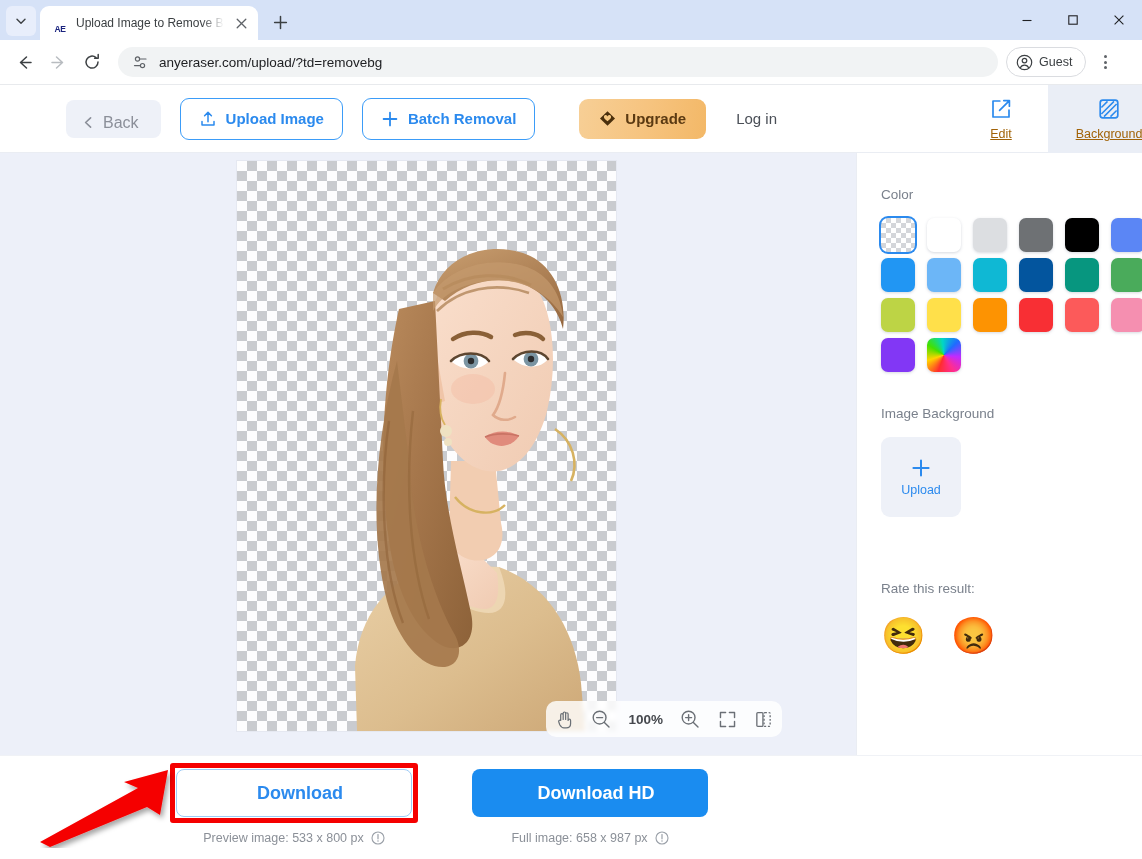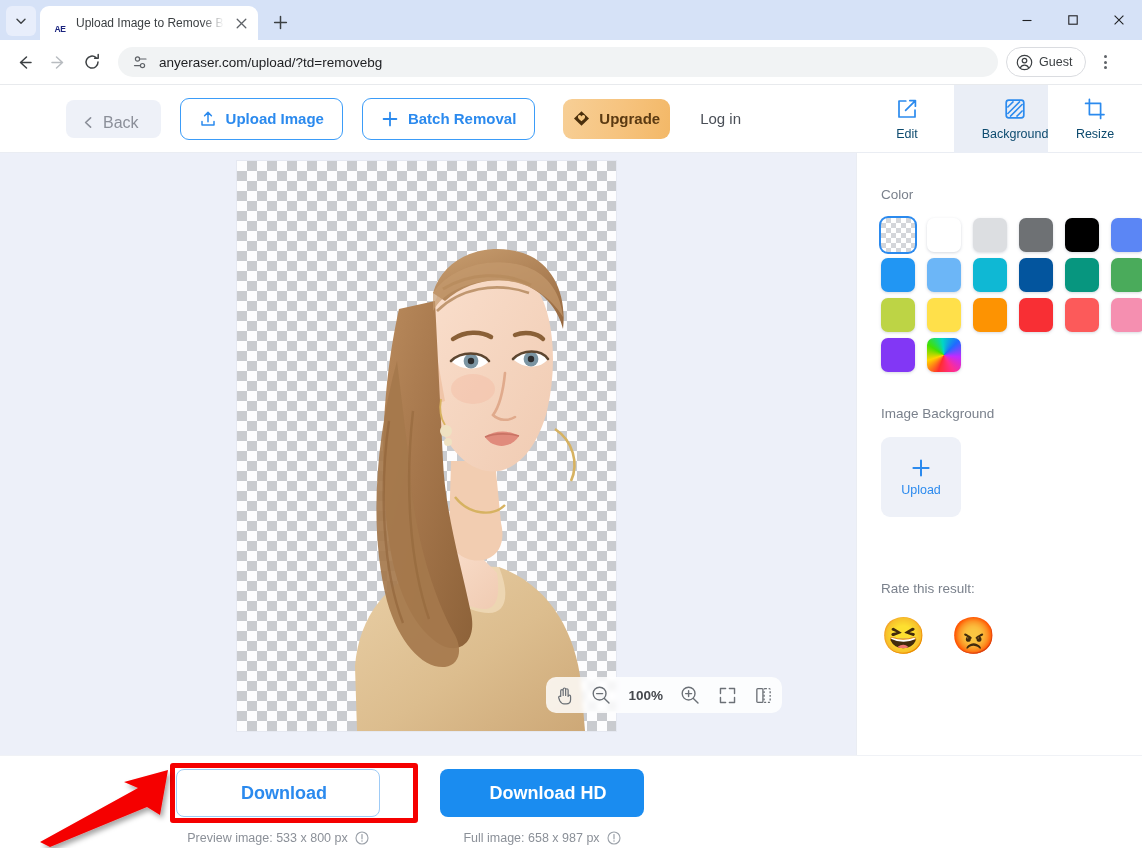--- a/index.html
+++ b/index.html
@@ -119,39 +119,39 @@
     color: #8b8f99; font-size: 16px; flex: 0 0 auto;
   }
   .outline-btn {
     height: 42px; padding: 0 18px; margin-left: 19px;
     border: 1px solid #3b9cf8; border-radius: 9px;
     background: #fff; color: #2b8aee;
     display: flex; align-items: center; gap: 9px;
     font-size: 15px; font-weight: bold; flex: 0 0 auto;
   }
   .upgrade-btn {
-    height: 40px; padding: 0 10px; margin-left: 28px;
+    height: 40px; padding: 0 20px; margin-left: 44px;
     border-radius: 9px;
     background: linear-gradient(100deg,#f7cf96 0%,#f6c37e 55%,#f3b867 100%);
     color: #5b3a12; font-size: 15px; font-weight: bold;
     display: flex; align-items: center; gap: 9px; flex: 0 0 auto;
   }
   .login-link {
     margin-left: 30px; font-size: 15px; color: #4a4f57; flex: 0 0 auto;
   }
   .mode-tabs {
     position: absolute; right: 0; top: 0; height: 68px;
     display: flex; align-items: stretch;
   }
   .mode-tab {
     width: 94px; display: flex; flex-direction: column;
     align-items: center; justify-content: center; gap: 6px;
   }
   .mode-tab.active { background: #eaeef6; padding-left: 28px; }
-  .mode-tab span { font-size: 12.5px; color: #0c4a6e; }
+  .mode-tab span { font-size: 12.5px; color: #a16207; text-decoration: underline; }
 
   
   .workspace { display: flex; width: 100%; height: 602px; }
   .canvas-area {
     flex: 1 1 auto; position: relative;
     background: #edf0f9;
     overflow: hidden;
   }
   .canvas {
     position: absolute; left: 237px; top: 8px;
@@ -160,21 +160,21 @@
     background-image:
       linear-gradient(45deg, #c9cbcf 25%, transparent 25%, transparent 75%, #c9cbcf 75%),
       linear-gradient(45deg, #c9cbcf 25%, transparent 25%, transparent 75%, #c9cbcf 75%);
     background-size: 20px 20px;
     background-position: 0 0, 10px 10px;
     box-shadow: 0 0 0 1px rgba(0,0,0,0.03);
   }
   
   .portrait { position: absolute; inset: 0; }
   .zoom-toolbar {
-    position: absolute; left: 309px; top: 516px;
+    position: absolute; left: 309px; top: 540px;
     width: 236px; height: 36px;
     background: rgba(255,255,255,0.82);
     border-radius: 10px;
     display: flex; align-items: center; justify-content: space-around;
     color: #6b7076; backdrop-filter: blur(2px);
   }
   .zoom-toolbar .zt { display:flex; align-items:center; justify-content:center; }
   .zoom-pct { font-size: 13.5px; color: #45484d; font-weight: bold; }
 
   
@@ -227,21 +227,21 @@
 
   
   .bottom-bar {
     height: 104px; width: 100%;
     background: #ffffff;
     position: relative;
     border-top: 1px solid #f0f2f6;
   }
   .dl-group { position: absolute; left: 176px; top: 13px; }
   .dl-btn {
-    width: 204px; height: 48px; border-radius: 8px;
+    width: 236px; height: 48px; border-radius: 8px;
     display: flex; align-items: center; justify-content: center;
     font-size: 18px; font-weight: bold; padding-left: 12px;
   }
   .dl-btn.secondary { border: 1px solid #9ecbf6; background: #fff; color: #2b8aee; }
   .dl-btn.primary   { background: #1a8cf0; color: #ffffff; }
   .dl-caption {
     margin-top: 14px; font-size: 12.5px; color: #8b9098;
     display: flex; align-items: center; justify-content: center; gap: 7px;
   }
   .hl-box {
@@ -383,27 +383,20 @@
         <path d="M20.4 3.6 L10.6 13.4 M20.4 3.6 H14.8 M20.4 3.6 V9.2" fill="none" stroke="#2b8aee" stroke-width="1.7" stroke-linecap="round" stroke-linejoin="round"></path>
       </svg>
       <span>Edit</span>
     </div>
     <div class="mode-tab active">
       <svg width="24" height="24" viewBox="0 0 24 24">
         <rect x="3.2" y="3.2" width="17.6" height="17.6" rx="2.6" fill="none" stroke="#2b8aee" stroke-width="1.7"></rect>
         <path d="M4.4 10.5 L10.5 4.4 M4.4 17 L17 4.4 M7 19.6 L19.6 7 M13.5 19.6 L19.6 13.5" stroke="#2b8aee" stroke-width="1.5"></path>
       </svg>
       <span>Background</span>
-    </div>
-    <div class="mode-tab">
-      <svg width="24" height="24" viewBox="0 0 24 24">
-        <path d="M6.4 2.4 V17.6 H21" fill="none" stroke="#2b8aee" stroke-width="1.7" stroke-linecap="round" stroke-linejoin="round"></path>
-        <path d="M2.6 6.4 H17.6 V21.4" fill="none" stroke="#2b8aee" stroke-width="1.7" stroke-linecap="round" stroke-linejoin="round"></path>
-      </svg>
-      <span>Resize</span>
     </div>
   </div>
 </div>
 
 <div class="workspace">
 
   <div class="canvas-area">
     <div class="canvas">
 
       <svg class="portrait" viewBox="0 0 379 570" preserveAspectRatio="none">

